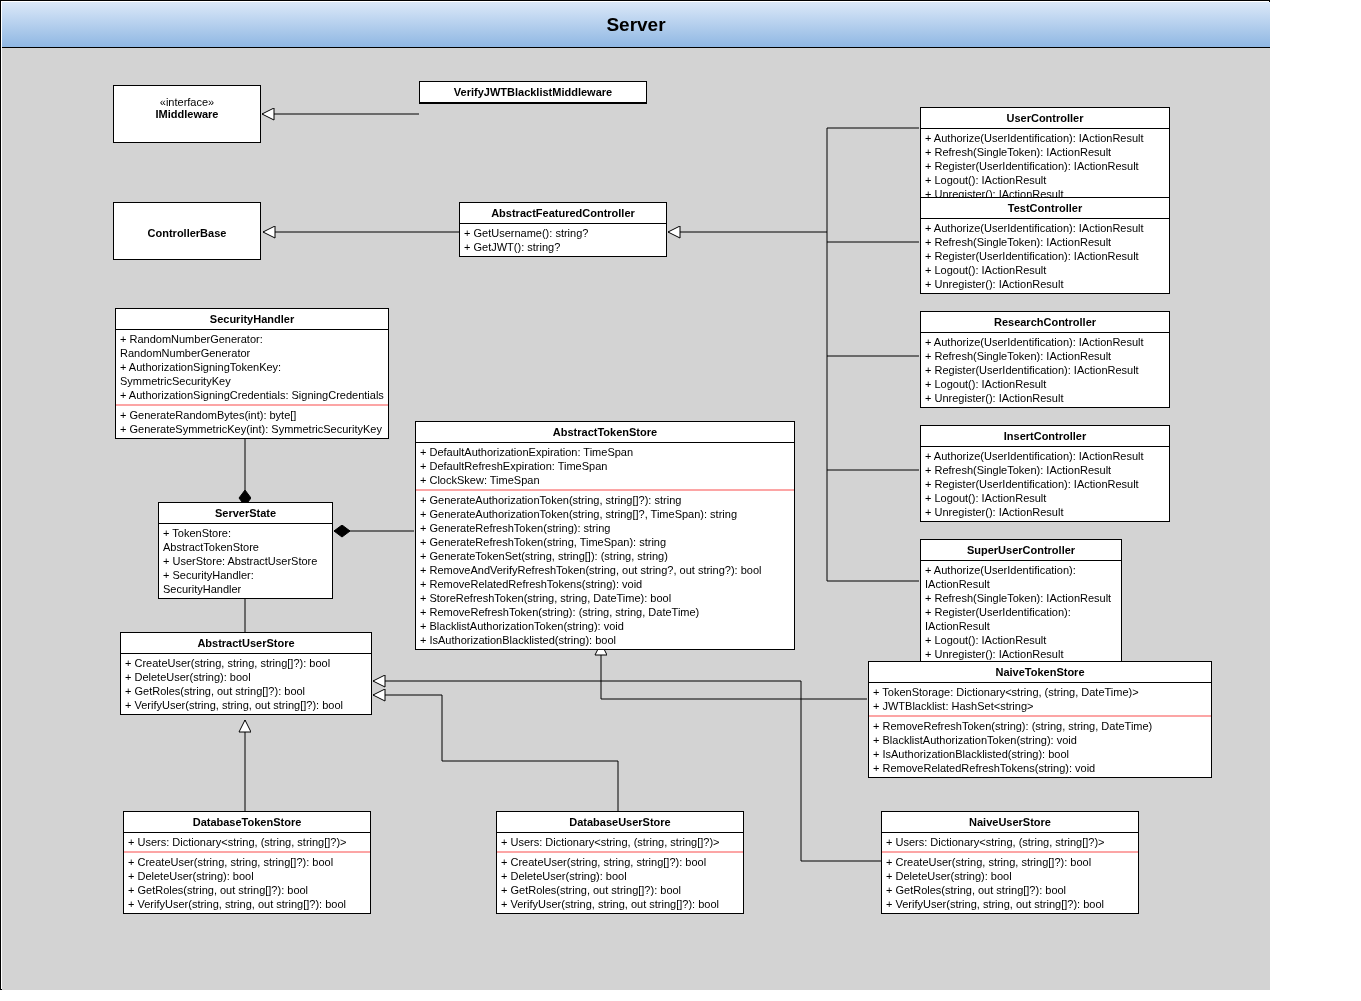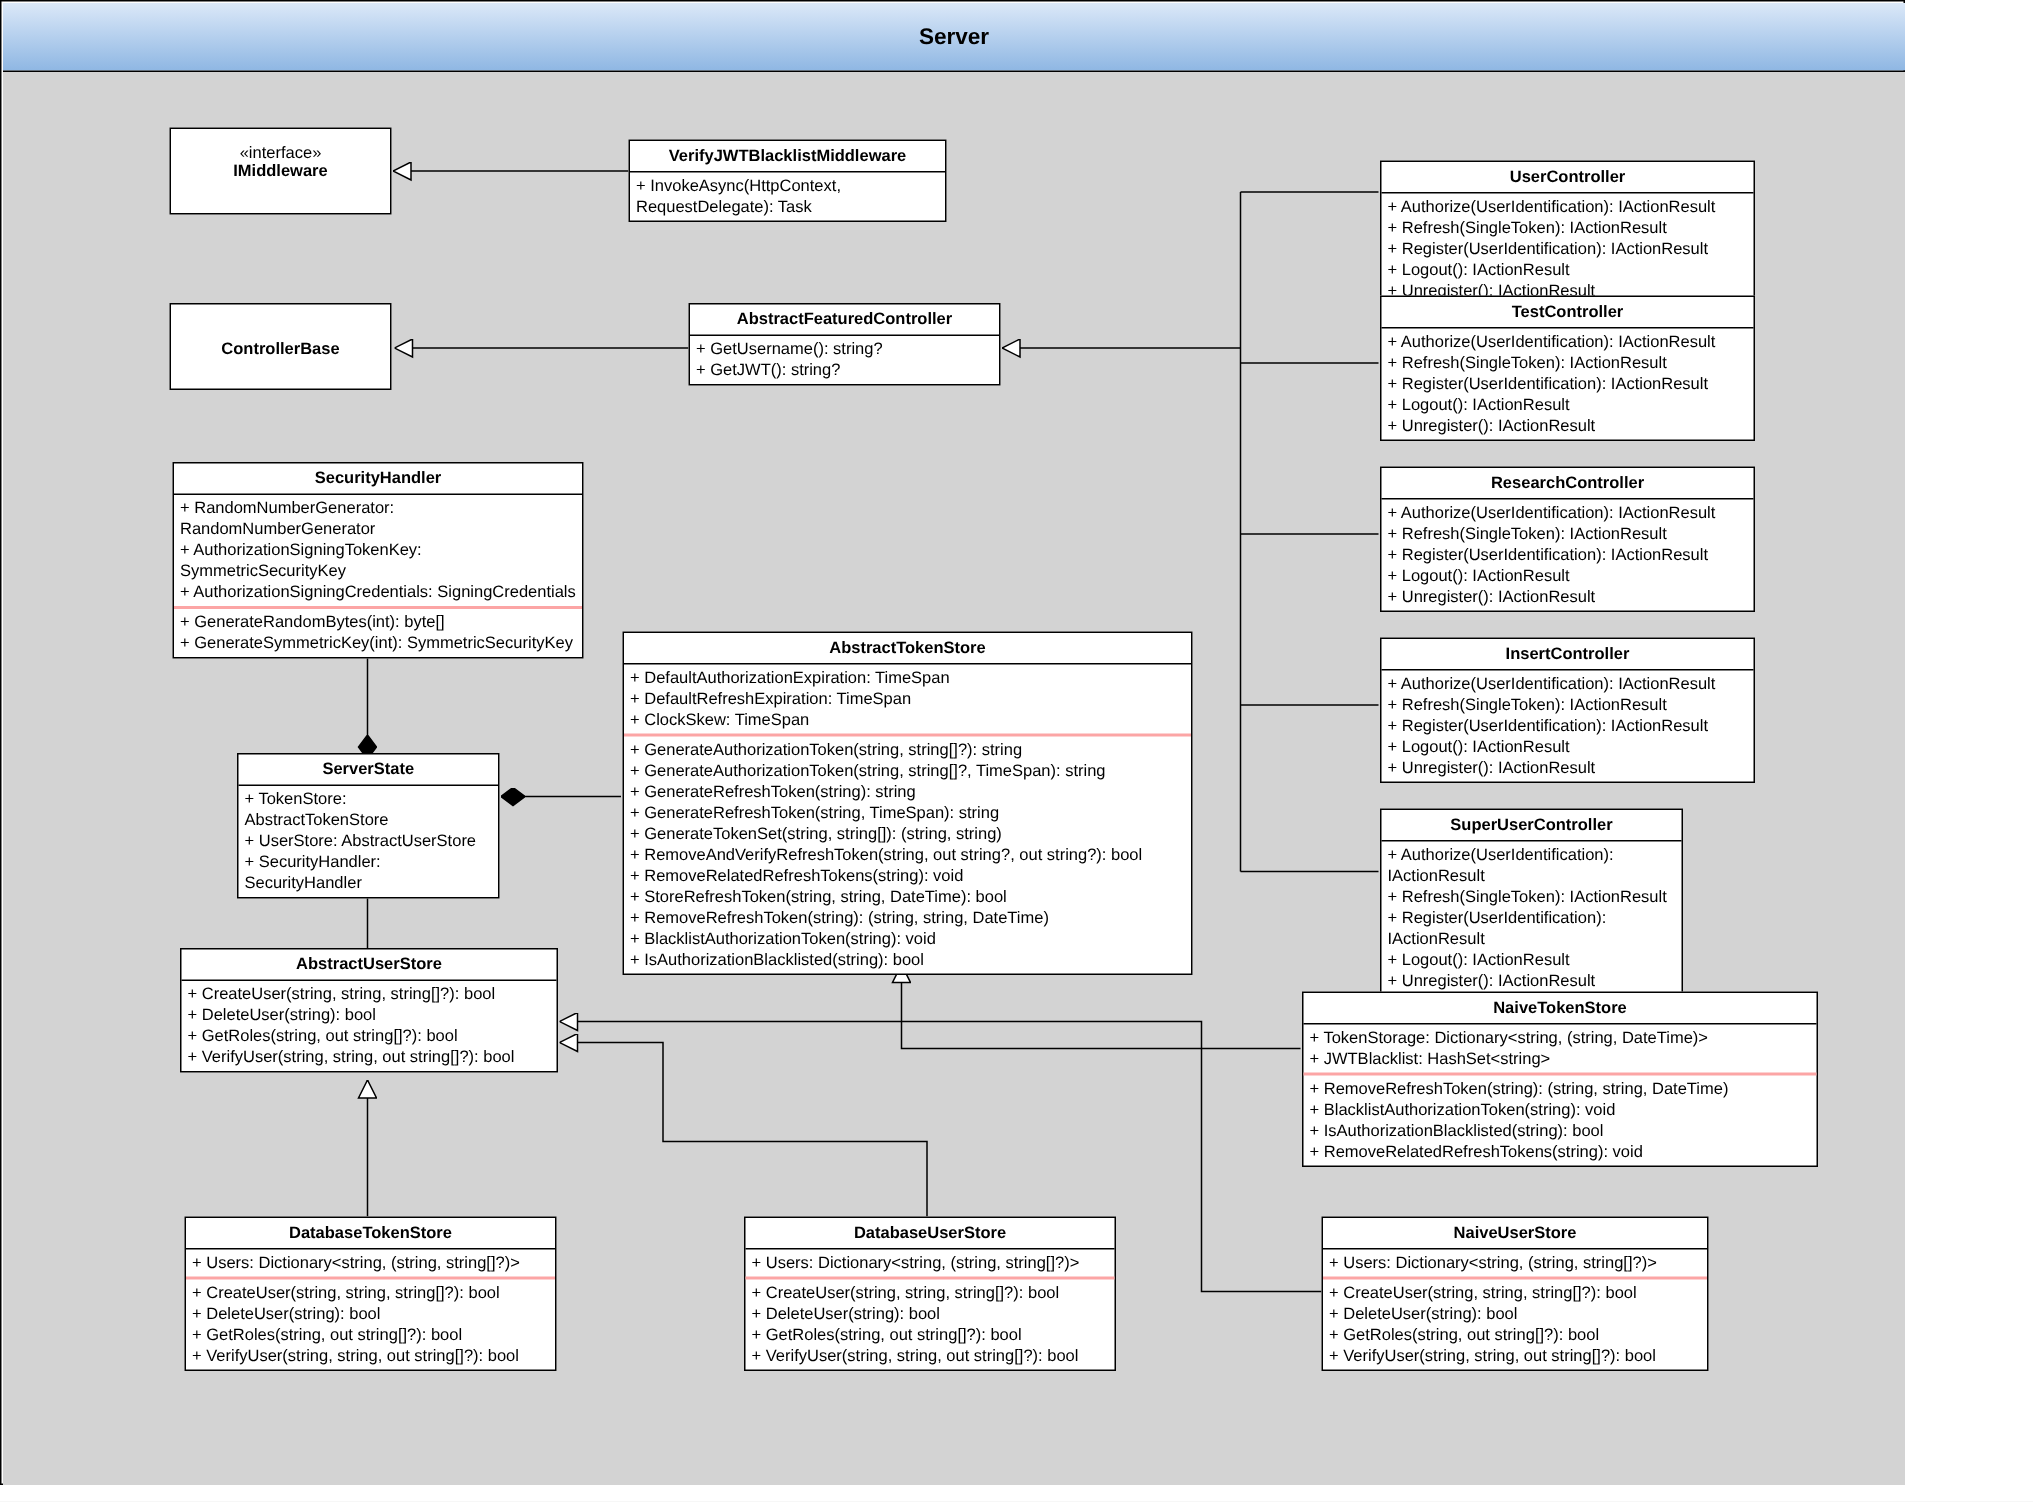--- a/index.html
+++ b/index.html
@@ -27,21 +27,21 @@
     position: absolute;
     left: 1px; top: 1px;
     width: 1268px;
     height: 46px;
     background: linear-gradient(#dbe8f8, #8fb7e3);
     border-bottom: 1px solid #000;
     box-sizing: border-box;
     text-align: center;
     line-height: 46px;
     font-weight: bold;
-    font-size: 15px;
+    font-size: 19px;
   }
   .body-bg {
     position: absolute;
     left: 1px; top: 47px;
     width: 1268px;
     height: 942px;
     background: #d3d3d3;
   }
   .box {
     position: absolute;
@@ -128,25 +128,22 @@
       <div class="simple-title" style="padding:10px 4px;">
         <div style="font-weight:normal;">«interface»</div>
         <div>IMiddleware</div>
       </div>
     </div>
 
     <div class="box" style="left:112px; top:201px; width:148px; height:58px;">
       <div class="simple-title">ControllerBase</div>
     </div>
 
-    <div class="box" style="left:418px; top:92px; width:212px;">
+    <div class="box" style="left:418px; top:80px; width:228px;">
       <div class="title">VerifyJWTBlacklistMiddleware</div>
-      <div class="section">
-        <div>+ InvokeAsync(HttpContext, RequestDelegate): Task</div>
-      </div>
     </div>
 
     <div class="box" style="left:458px; top:201px; width:208px;">
       <div class="title">AbstractFeaturedController</div>
       <div class="section">
         <div>+ GetUsername(): string?</div>
         <div>+ GetJWT(): string?</div>
       </div>
     </div>
 

